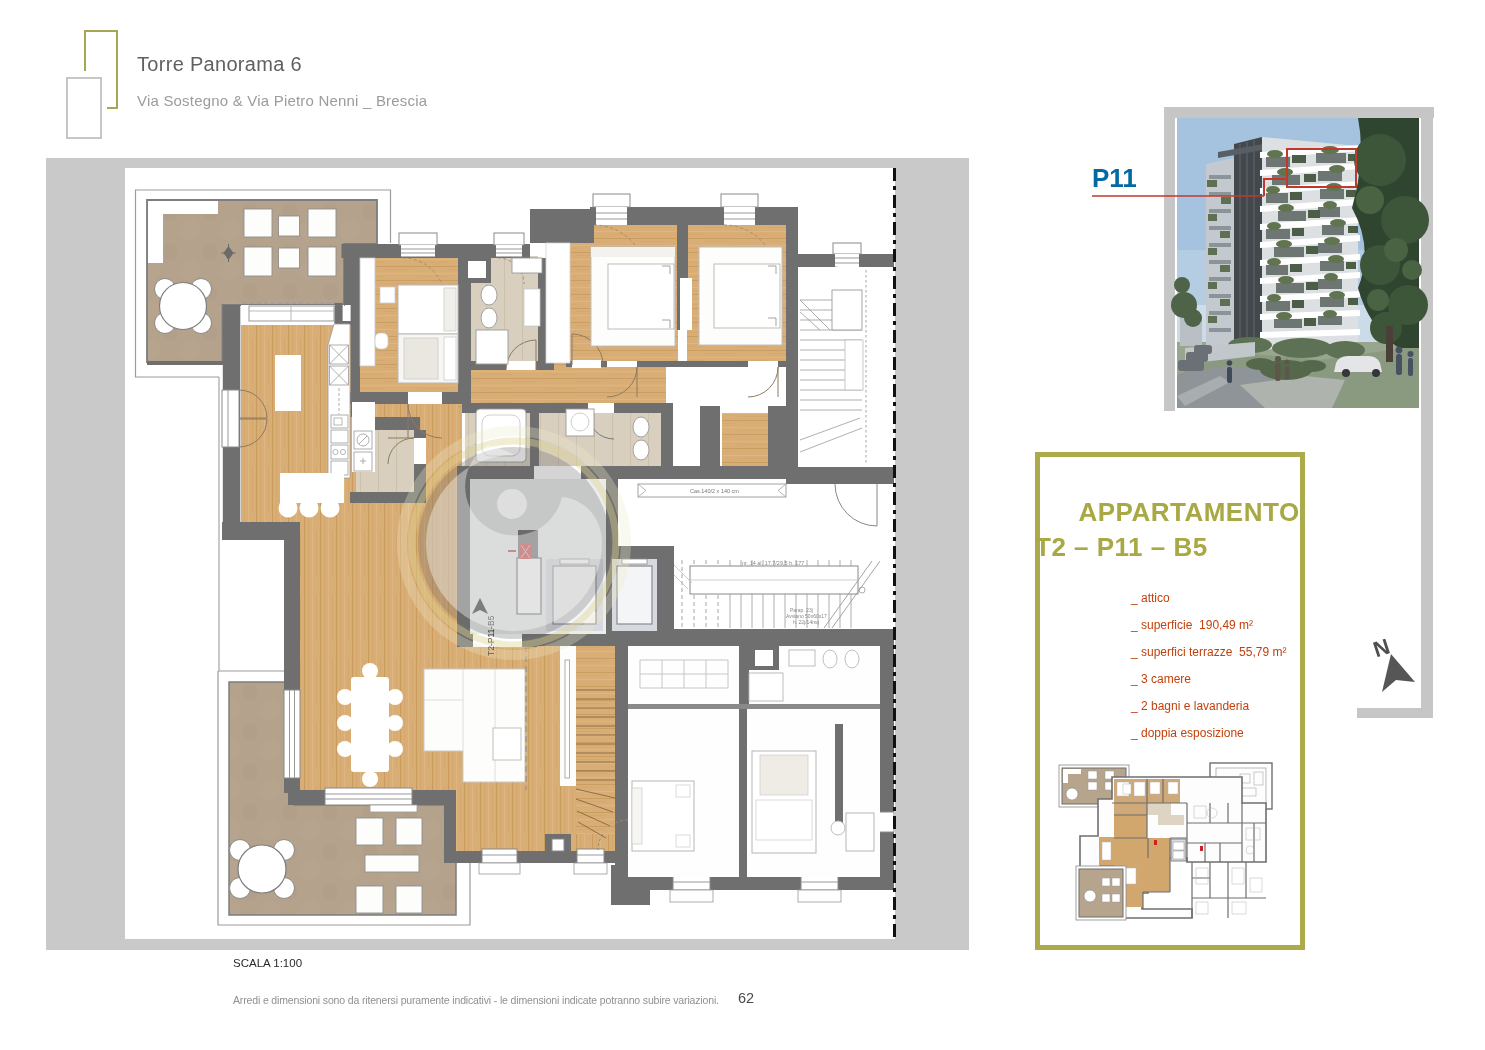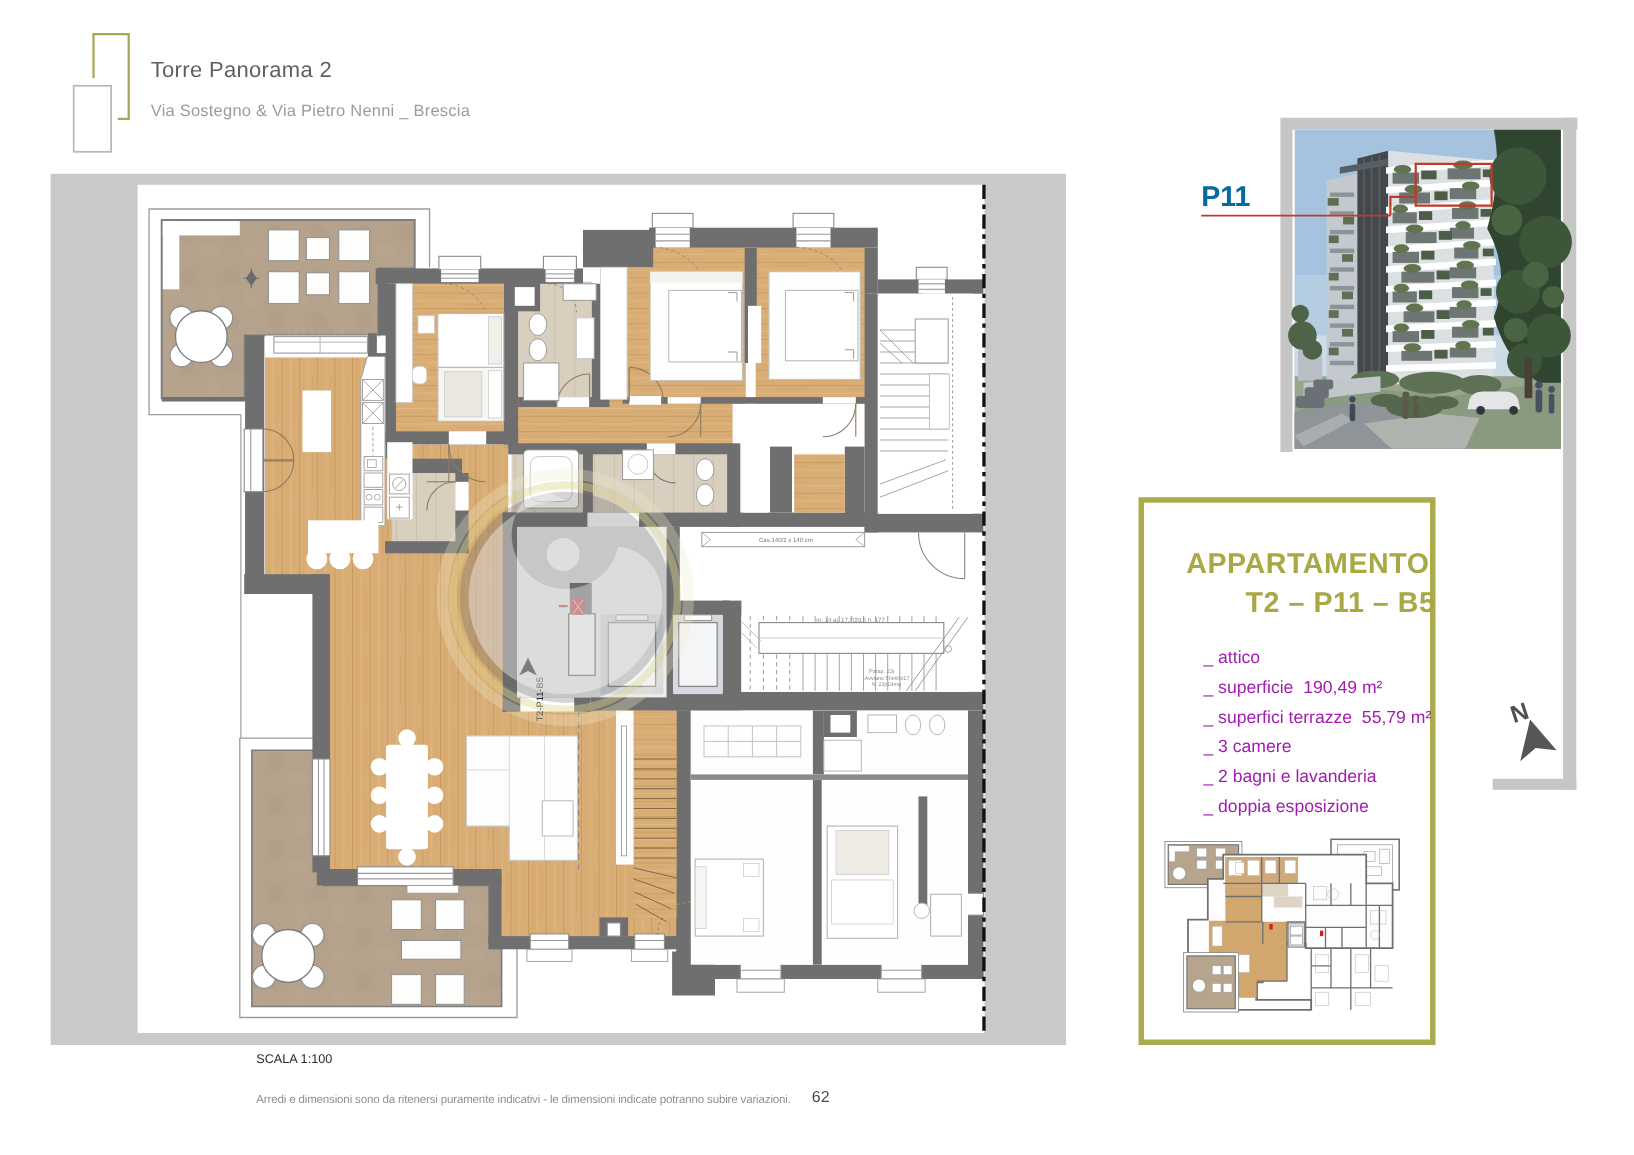--- a/index.html
+++ b/index.html
@@ -8,21 +8,21 @@
   .abs{position:absolute;}
 </style>
 </head>
 <body>
 
 <svg class="abs" style="left:60px;top:24px" width="70" height="120" viewBox="0 0 70 120">
   <path d="M25,47 V7 H57 V84 H47" fill="none" stroke="#a6a653" stroke-width="2"></path>
   <rect x="7" y="54" width="34" height="60" fill="#ffffff" stroke="#b9b9b9" stroke-width="1.6"></rect>
 </svg>
 
-<div class="abs" style="left:137px;top:53px;font-size:20px;color:#606060;letter-spacing:0.3px;">Torre Panorama 2</div>
+<div class="abs" style="left:137px;top:53px;font-size:20px;color:#606060;letter-spacing:0.3px;">Torre Panorama 6</div>
 
 <div class="abs" style="left:137px;top:92px;font-size:15px;color:#9c9c9c;letter-spacing:0.2px;">Via Sostegno &amp; Via Pietro Nenni _ Brescia</div>
 
 <svg id="plan" class="abs" style="left:0;top:0" width="1000" height="1050" viewBox="0 0 1000 1050">
   <defs>
     <pattern id="woodV" width="16" height="64" patternUnits="userSpaceOnUse">
       <rect width="16" height="64" fill="#d9ad76"></rect>
       <rect x="0" width="1" height="64" fill="#c99c5e"></rect>
       <rect x="8" width="0.8" height="64" fill="#e0b983"></rect>
       <rect x="4" y="0" width="0.5" height="64" fill="#d2a367"></rect>
@@ -902,22 +902,22 @@
   <path d="M174,116 L174,99 L197,99 L197,69 L266,69 L266,107 L197,107 L197,99" fill="none" stroke="#c0392b" stroke-width="2"></path>
 
   <line x1="2" y1="116" x2="174" y2="116" stroke="#c0392b" stroke-width="1.6"></line>
   </g>
 </svg>
 
 <div class="abs" style="left:1092px;top:163px;font-size:26px;font-weight:bold;color:#0369a1;">P11</div>
 
 <div class="abs" style="left:1035px;top:452px;width:270px;height:498px;border:5px solid #abab4b;box-sizing:border-box;"></div>
 <div class="abs" style="left:1035px;top:497px;width:308px;text-align:center;font-size:26px;font-weight:bold;color:#a8a844;letter-spacing:0.5px;">APPARTAMENTO</div>
-<div class="abs" style="left:1035px;top:532px;width:270px;text-align:right;font-size:26px;font-weight:bold;color:#a8a844;letter-spacing:0.5px;">T2 – P11 – B5</div>
-<div class="abs" style="left:1094px;top:585px;font-size:16px;color:#a21caf;line-height:27px;">
+<div class="abs" style="left:1035px;top:532px;width:270px;text-align:left;font-size:26px;font-weight:bold;color:#a8a844;letter-spacing:0.5px;">T2 – P11 – B5</div>
+<div class="abs" style="left:1131px;top:585px;font-size:12px;color:#c2410c;line-height:27px;">
   _ attico<br>
   _ superficie&nbsp; 190,49 m²<br>
   _ superfici terrazze&nbsp; 55,79 m²<br>
   _ 3 camere<br>
   _ 2 bagni e lavanderia<br>
   _ doppia esposizione
 </div>
 
 <svg class="abs" style="left:1050px;top:758px" width="230" height="170" viewBox="0 0 230 170">
   <g id="miniplan">

